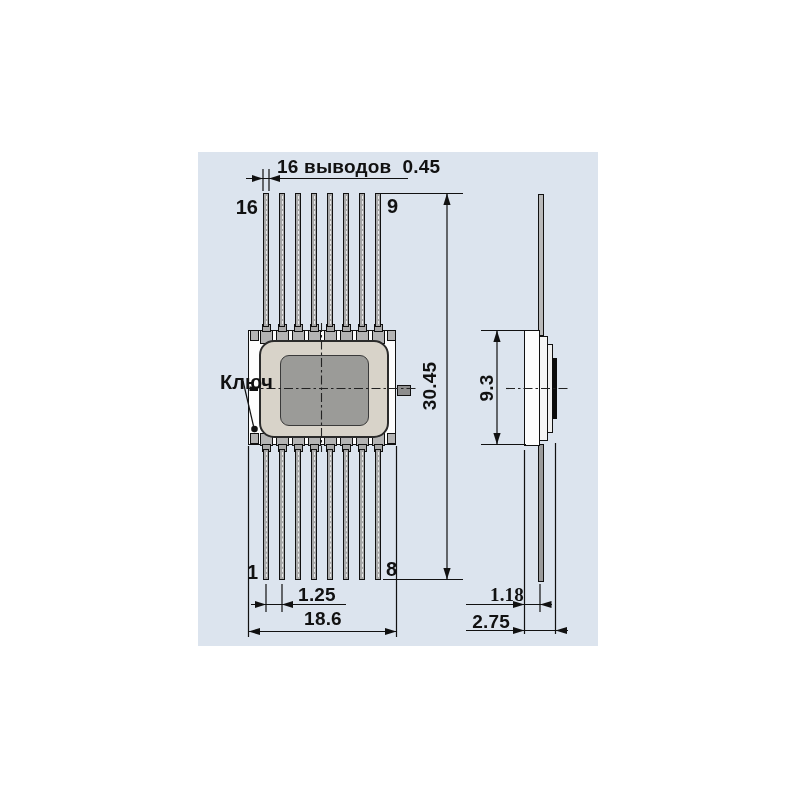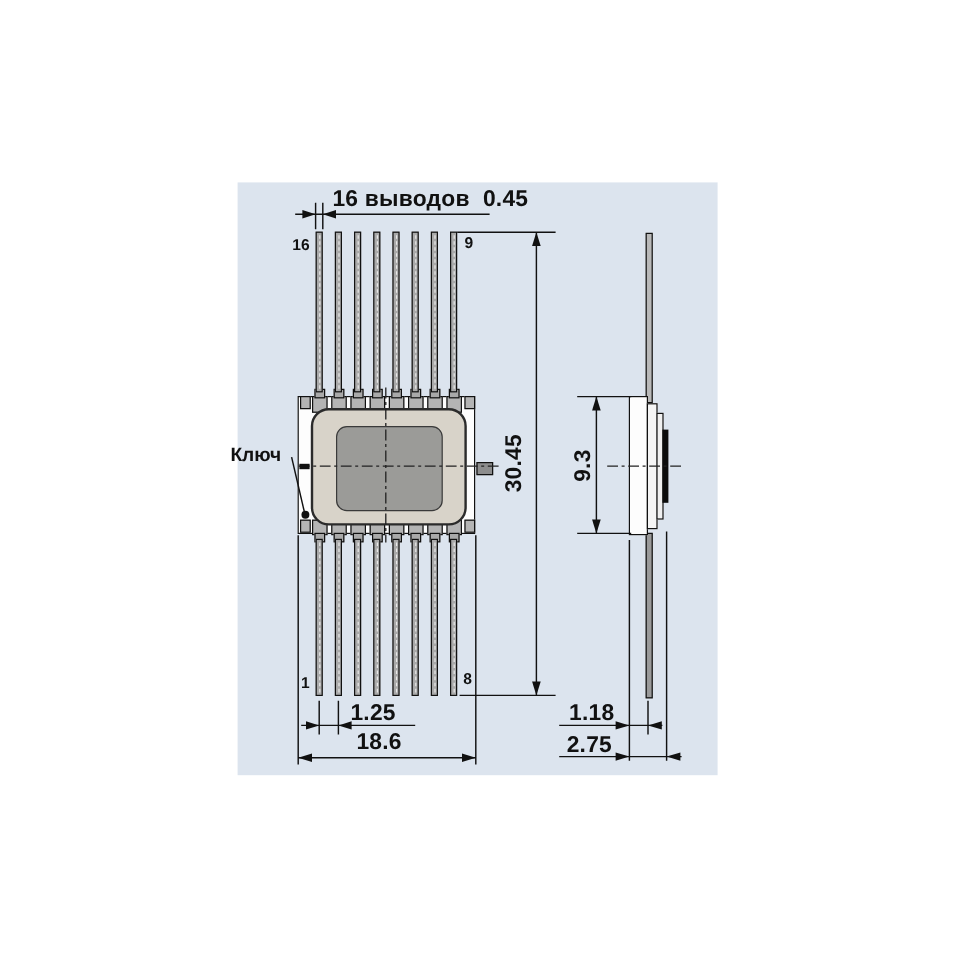--- a/index.html
+++ b/index.html
@@ -15,23 +15,23 @@
   
   .sv-lead-top{left:538px;top:194px;width:3.6px;height:140px;background:#b9b9b9;border:1px solid #111;}
   .sv-lead-bot{left:538px;top:444px;width:3.6px;height:136px;background:#9a9a9a;border:1px solid #111;}
   .sv-body{left:524px;top:330px;width:14px;height:114px;background:#fdfdfd;border:1.5px solid #111;}
   .sv-step1{left:539px;top:336px;width:7px;height:103px;background:#f5f5f5;border:1.2px solid #111;}
   .sv-step2{left:547px;top:344px;width:4px;height:87px;background:#f0f0f0;border:1.2px solid #111;}
   .sv-bar{left:551.5px;top:358px;width:5px;height:61px;background:#0c0c0c;}
   
   .t{position:absolute;font-weight:700;line-height:1;white-space:nowrap;}
   .dim{font-size:19px;letter-spacing:.2px;}
-  .pin{font-size:13px;}
+  .pin{font-size:20px;}
   .rot{transform:translate(-50%,-50%) rotate(-90deg);transform-origin:center center;}
-  .ctr{}
+  .ctr{text-align:center;}
   .rgt{text-align:right;}
   svg.lines{left:0;top:0;}
 </style>
 </head>
 <body>
 
 <div class="stage">
 
   <div class="abs panel"></div>
 
@@ -170,21 +170,21 @@
     </g>
   </svg>
 
   <div class="t dim" style="left:277px;top:157px;">
     <span>16 выводов</span><span style="display:inline-block;width:11px;"></span><span>0.45</span>
   </div>
   <div class="t pin rgt" style="left:230px;top:197px;width:28px;">16</div>
   <div class="t pin" style="left:387px;top:196px;">9</div>
   <div class="t pin rgt" style="left:236px;top:562px;width:22px;">1</div>
   <div class="t pin" style="left:386px;top:559px;">8</div>
-  <div class="t pin" style="left:192px;top:372px;font-size:16px;">Ключ</div>
+  <div class="t pin" style="left:220px;top:372px;font-size:20px;">Ключ</div>
   <div class="t dim ctr" style="left:292px;top:585px;width:50px;">1.25</div>
   <div class="t dim ctr" style="left:297px;top:609px;width:52px;">18.6</div>
   <div class="t dim rot" style="left:429px;top:386px;">30.45</div>
   <div class="t dim rot" style="left:486px;top:388px;">9.3</div>
-  <div class="t dim rgt" style="left:462px;top:585px;width:50px;">1.18</div>
+  <div class="t dim rgt" style="left:474px;top:585px;width:50px;font-family:Liberation Serif, serif;">1.18</div>
   <div class="t dim rgt" style="left:460px;top:612px;width:50px;">2.75</div>
 
 </div>
 
 </body></html>

